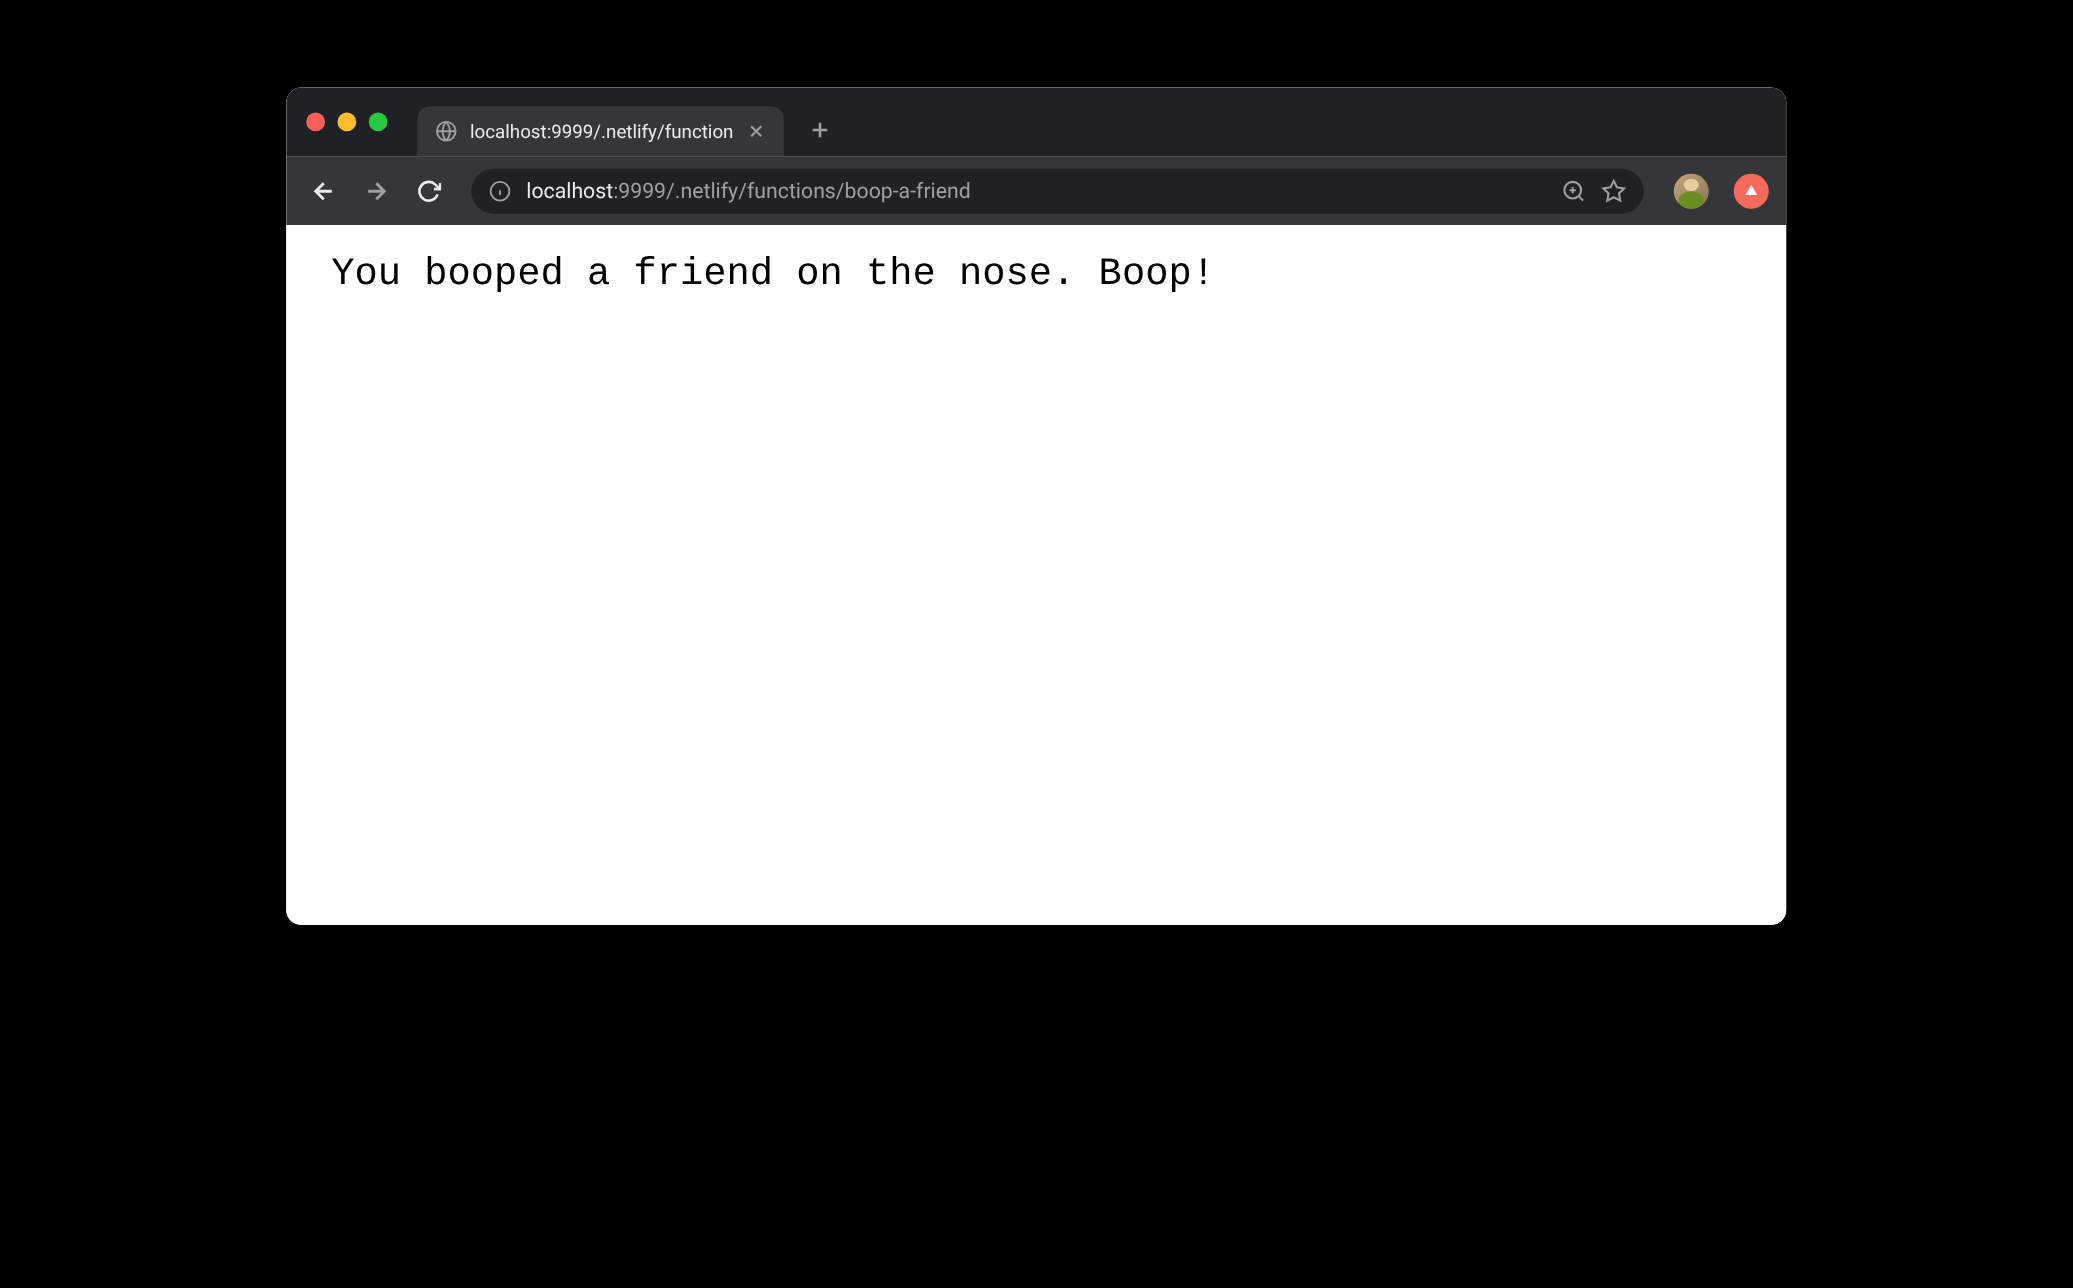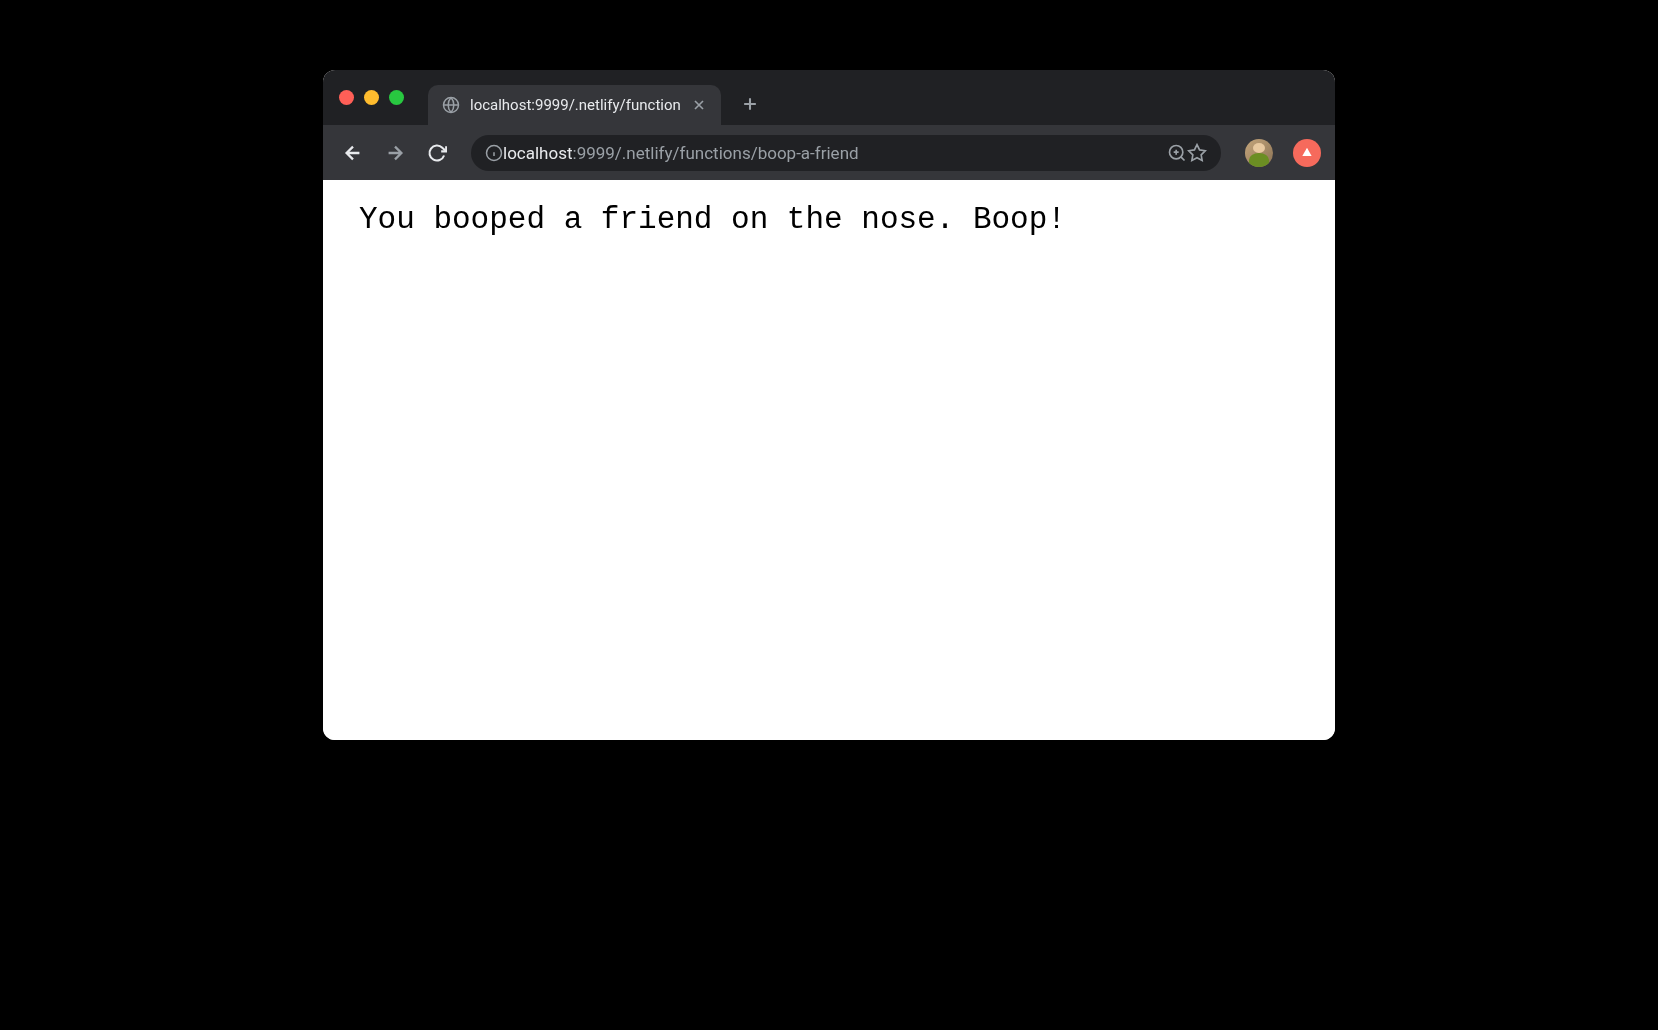--- a/index.html
+++ b/index.html
@@ -11,21 +11,21 @@
       background: #000;
       width: 1658px;
       height: 1030px;
       display: flex;
       align-items: flex-start;
       justify-content: center;
       padding-top: 70px;
       font-family: -apple-system, BlinkMacSystemFont, "Segoe UI", Roboto, sans-serif;
     }
     .browser-window {
-      width: 1012px;
+      width: 1200px;
       height: 670px;
       background: #fff;
       border-radius: 12px;
       overflow: hidden;
       box-shadow: 0 30px 80px rgba(0,0,0,0.6);
       display: flex;
       flex-direction: column;
     }
     .tab-strip {
       background: #202124;
@@ -114,21 +114,21 @@
     }
     .nav-btn.enabled { color: #e8eaed; }
     .address-bar {
       flex: 1;
       background: #202124;
       height: 36px;
       border-radius: 18px;
       display: flex;
       align-items: center;
       padding: 0 14px;
-      gap: 0;
+      gap: 12px;
       margin: 0 8px;
     }
     .site-info-icon {
       color: #9aa0a6;
       width: 18px;
       height: 18px;
       flex-shrink: 0;
     }
     .url-text {
       font-size: 17px;

